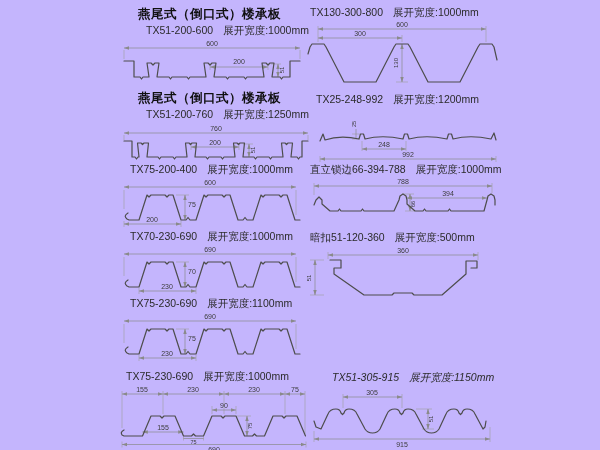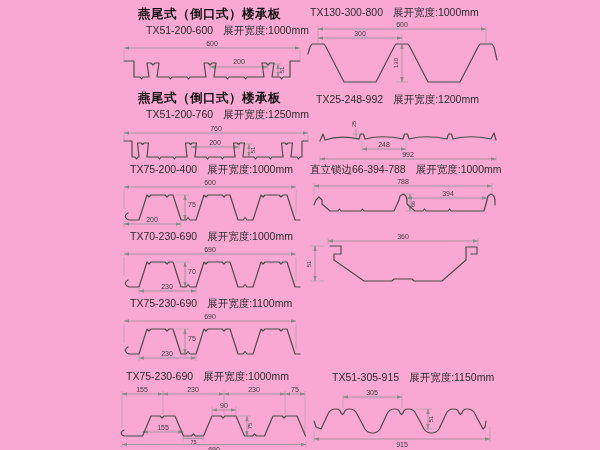--- a/index.html
+++ b/index.html
@@ -1,23 +1,23 @@
 <!DOCTYPE html>
 <html><head>
 <meta charset="utf-8">
 <style>
   html,body{margin:0;padding:0;background:#fff;}
-  .stage{position:relative;width:600px;height:450px;background:#f9a8d4;overflow:hidden;
+  .stage{position:relative;width:600px;height:450px;background:#c4b5fd;overflow:hidden;
          font-family:"Liberation Sans",sans-serif;}
   .panel{position:absolute;}
   .hdr{margin:0 0 1px 20px;font-size:12.5px;font-weight:bold;color:#101010;letter-spacing:.5px;}
   .sub{margin:0 0 2px 12px;font-size:10.5px;color:#2b2b2b;white-space:nowrap;}
   .panel.hd .sub{margin-left:28px;}
   .col-r .sub{margin-left:4px;}
-  #pR6 .sub{margin-left:26px;}
+  #pR6 .sub{margin-left:26px;font-style:italic;}
   .sub .w{margin-left:10px;}
   svg{display:block;margin-top:2px;}
   .p{fill:none;stroke:#4d4d4d;stroke-width:1.2;stroke-linejoin:round;stroke-linecap:round;}
   .dim{stroke:#8a8a8a;stroke-width:0.7;}
   .dimp{stroke:#8a8a8a;stroke-width:0.7;}
   .ext{stroke:#a0a0a0;stroke-width:0.6;}
   text{fill:#3c3c3c;}
   .dt{font-size:7px;text-anchor:middle;}
   .dtl{font-size:7px;text-anchor:start;}
   .dts{font-size:5.5px;text-anchor:middle;}
@@ -221,20 +221,21 @@
       <text class="dt" x="142" y="17">394</text>
       <line class="ext" x1="96" y1="15" x2="108" y2="15"></line>
         <line class="ext" x1="99" y1="32" x2="109" y2="32"></line>
       <line class="dim" x1="104" y1="15" x2="104" y2="32" marker-start="url(#ar)" marker-end="url(#ar)"></line>
       <text class="dts" transform="rotate(-90 109 25)" x="109" y="25">66</text>
       <path class="p" d="M8,26 l2,-5 l3,-3 l3,3 v4 L24,32 h8 l1.5,-2 l1.5,2 h20 l1.5,-2 l1.5,2 h20 h10 L93,21 l1,-4 l3,-2 l3,2 l1,4 v4 L109,32 h8 l1.5,-2 l1.5,2 h22 l1.5,-2 l1.5,2 h22 h11 L181,21 l1,-4 l3,-2 l3,2 l1,4 v5"></path>
     </svg>
   </div>
 
   <div class="panel col-r" id="pR4" style="top:231px;left:306px">
+    <div class="sub"><span>暗扣51-120-360</span><span class="w">展开宽度:500mm</span></div>
     <svg width="190" height="52" viewBox="0 0 190 52">
       <line class="ext" x1="22" y1="5" x2="22" y2="12"></line>
         <line class="ext" x1="172" y1="5" x2="172" y2="13"></line>
       <line class="dim" x1="22" y1="8" x2="172" y2="8" marker-start="url(#ar)" marker-end="url(#ar)"></line>
       <text class="dt" x="97" y="6">360</text>
       <line class="ext" x1="4" y1="13" x2="18" y2="13"></line>
         <line class="ext" x1="4" y1="48" x2="18" y2="48"></line>
       <line class="dim" x1="9" y1="13" x2="9" y2="48" marker-start="url(#ar)" marker-end="url(#ar)"></line>
       <text class="dt6" transform="rotate(-90 5 31)" x="5" y="31">51</text>
       <path class="p" d="M24,13 h11 v8 h-7 v6 L58,48 h28 l2,-2 h18 l2,2 h28 L160,27 v-13 h11 v7 h-6"></path>

